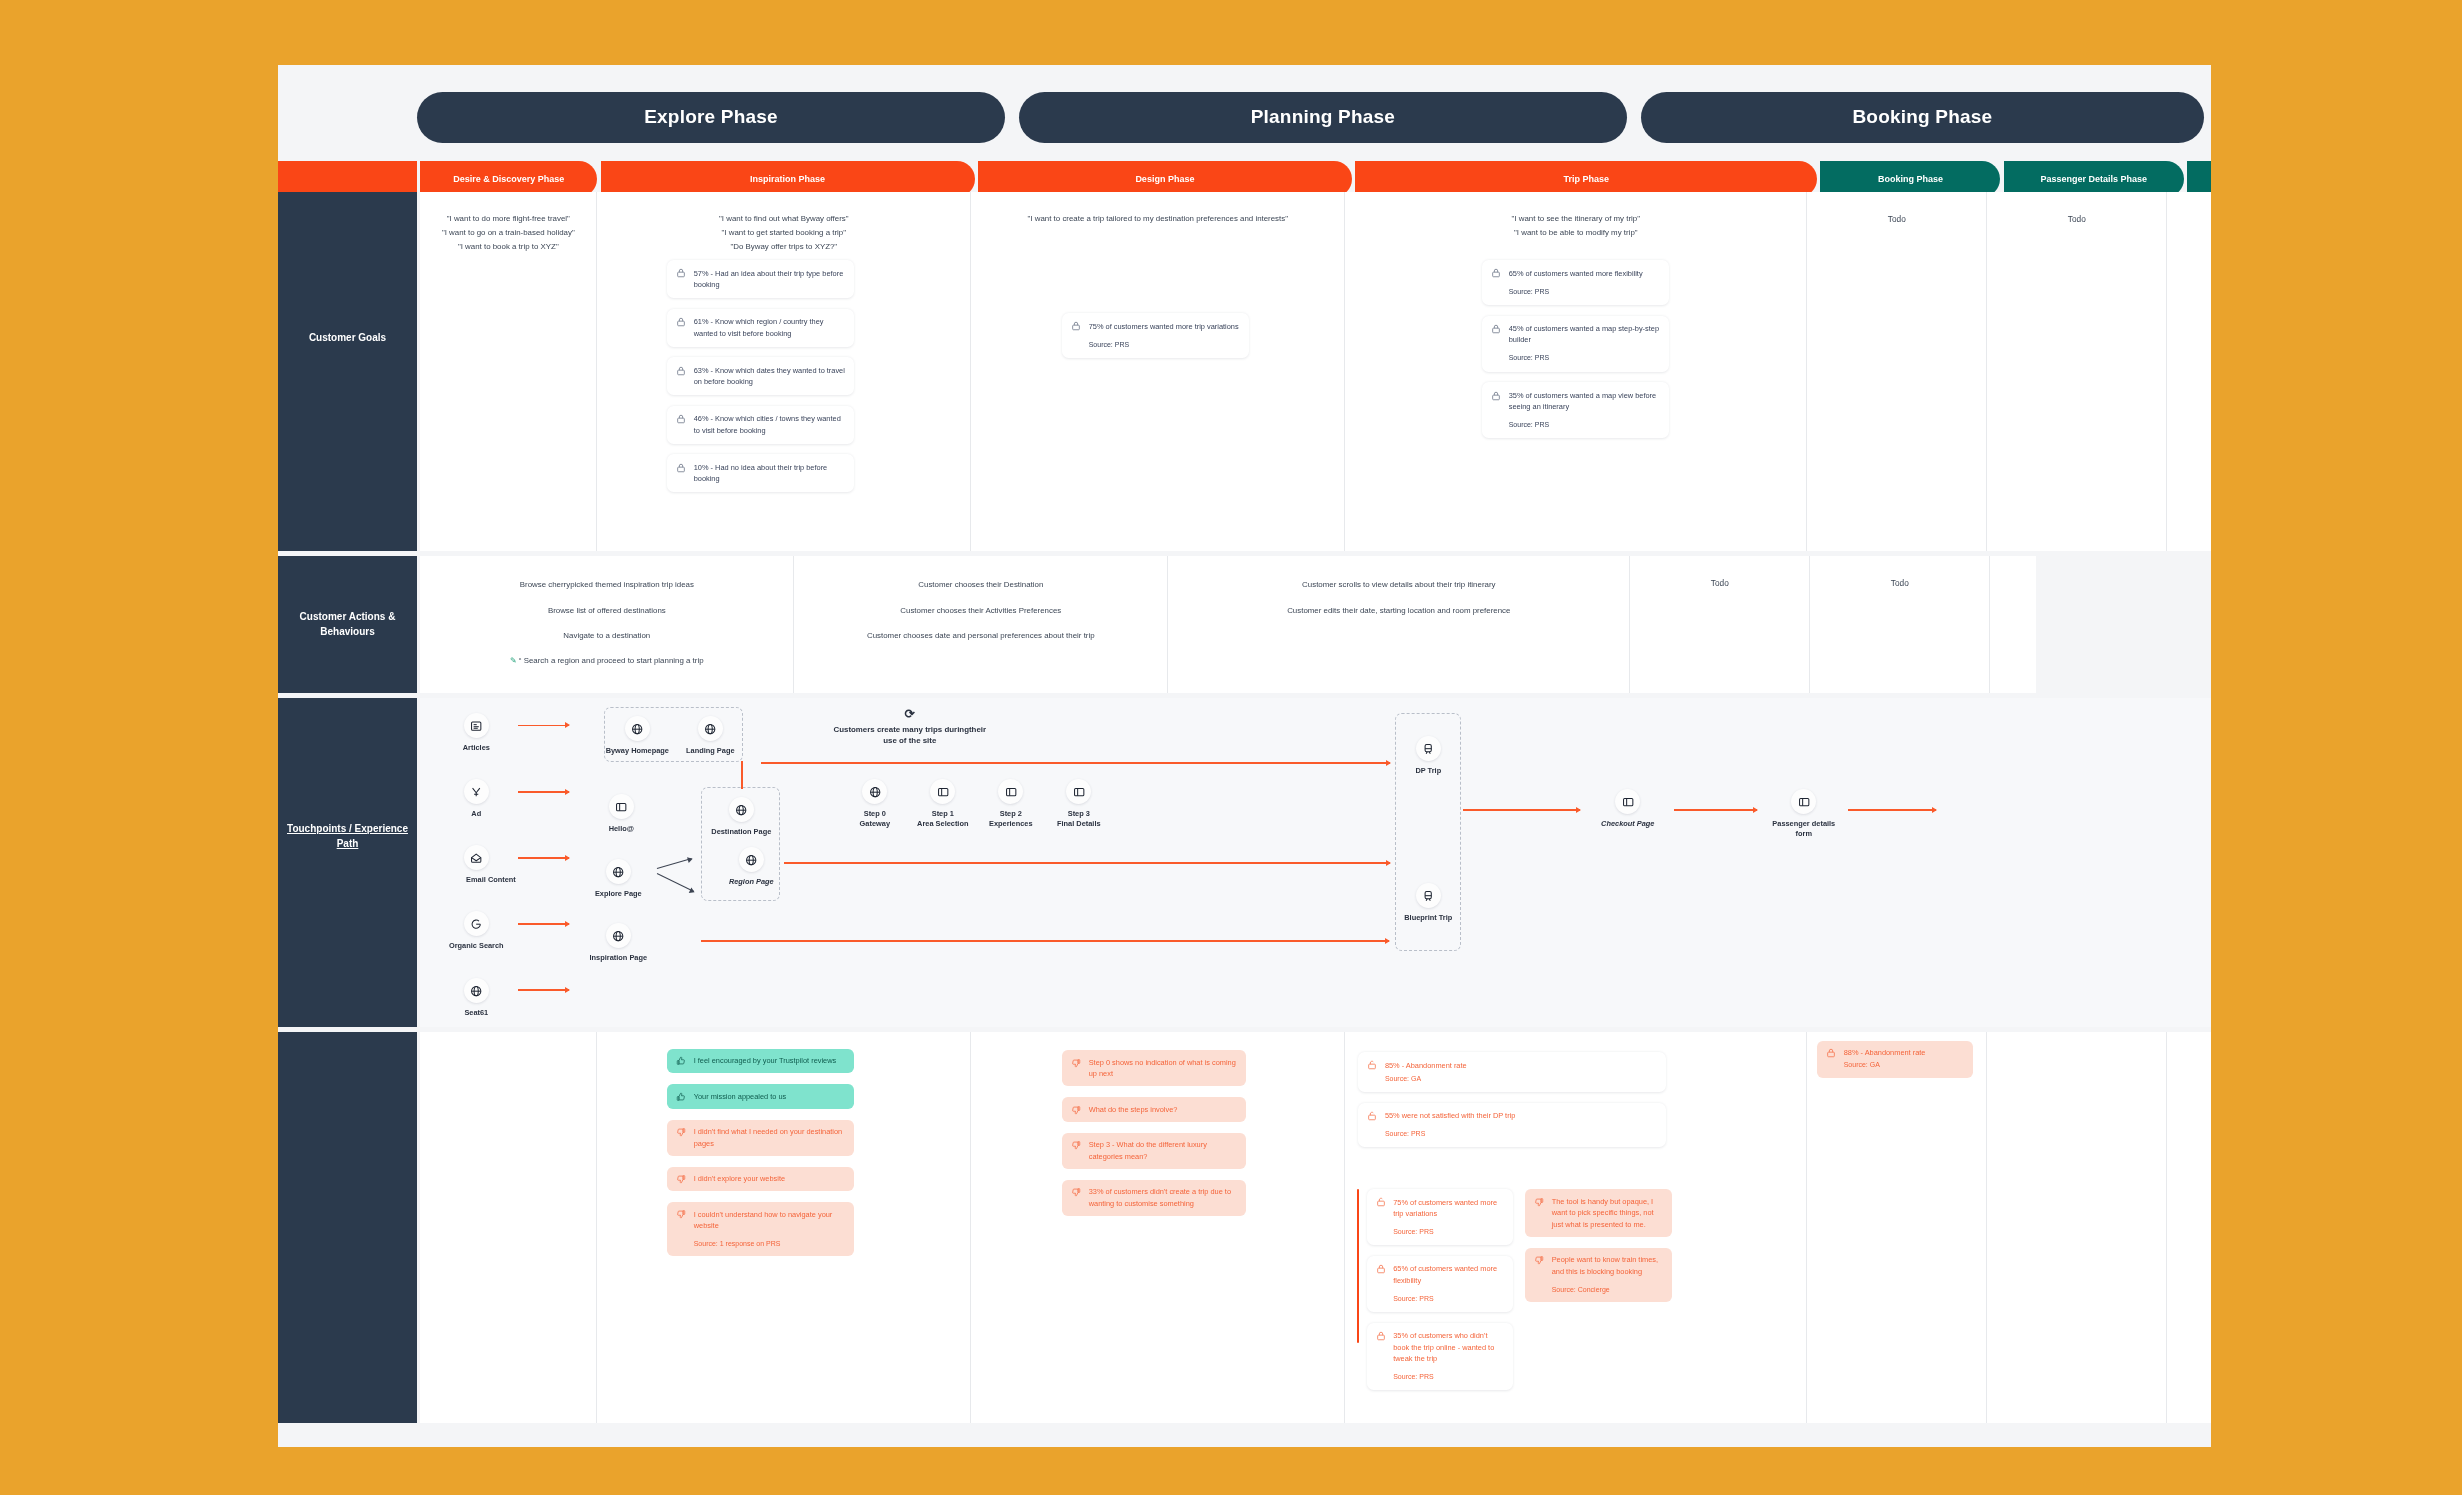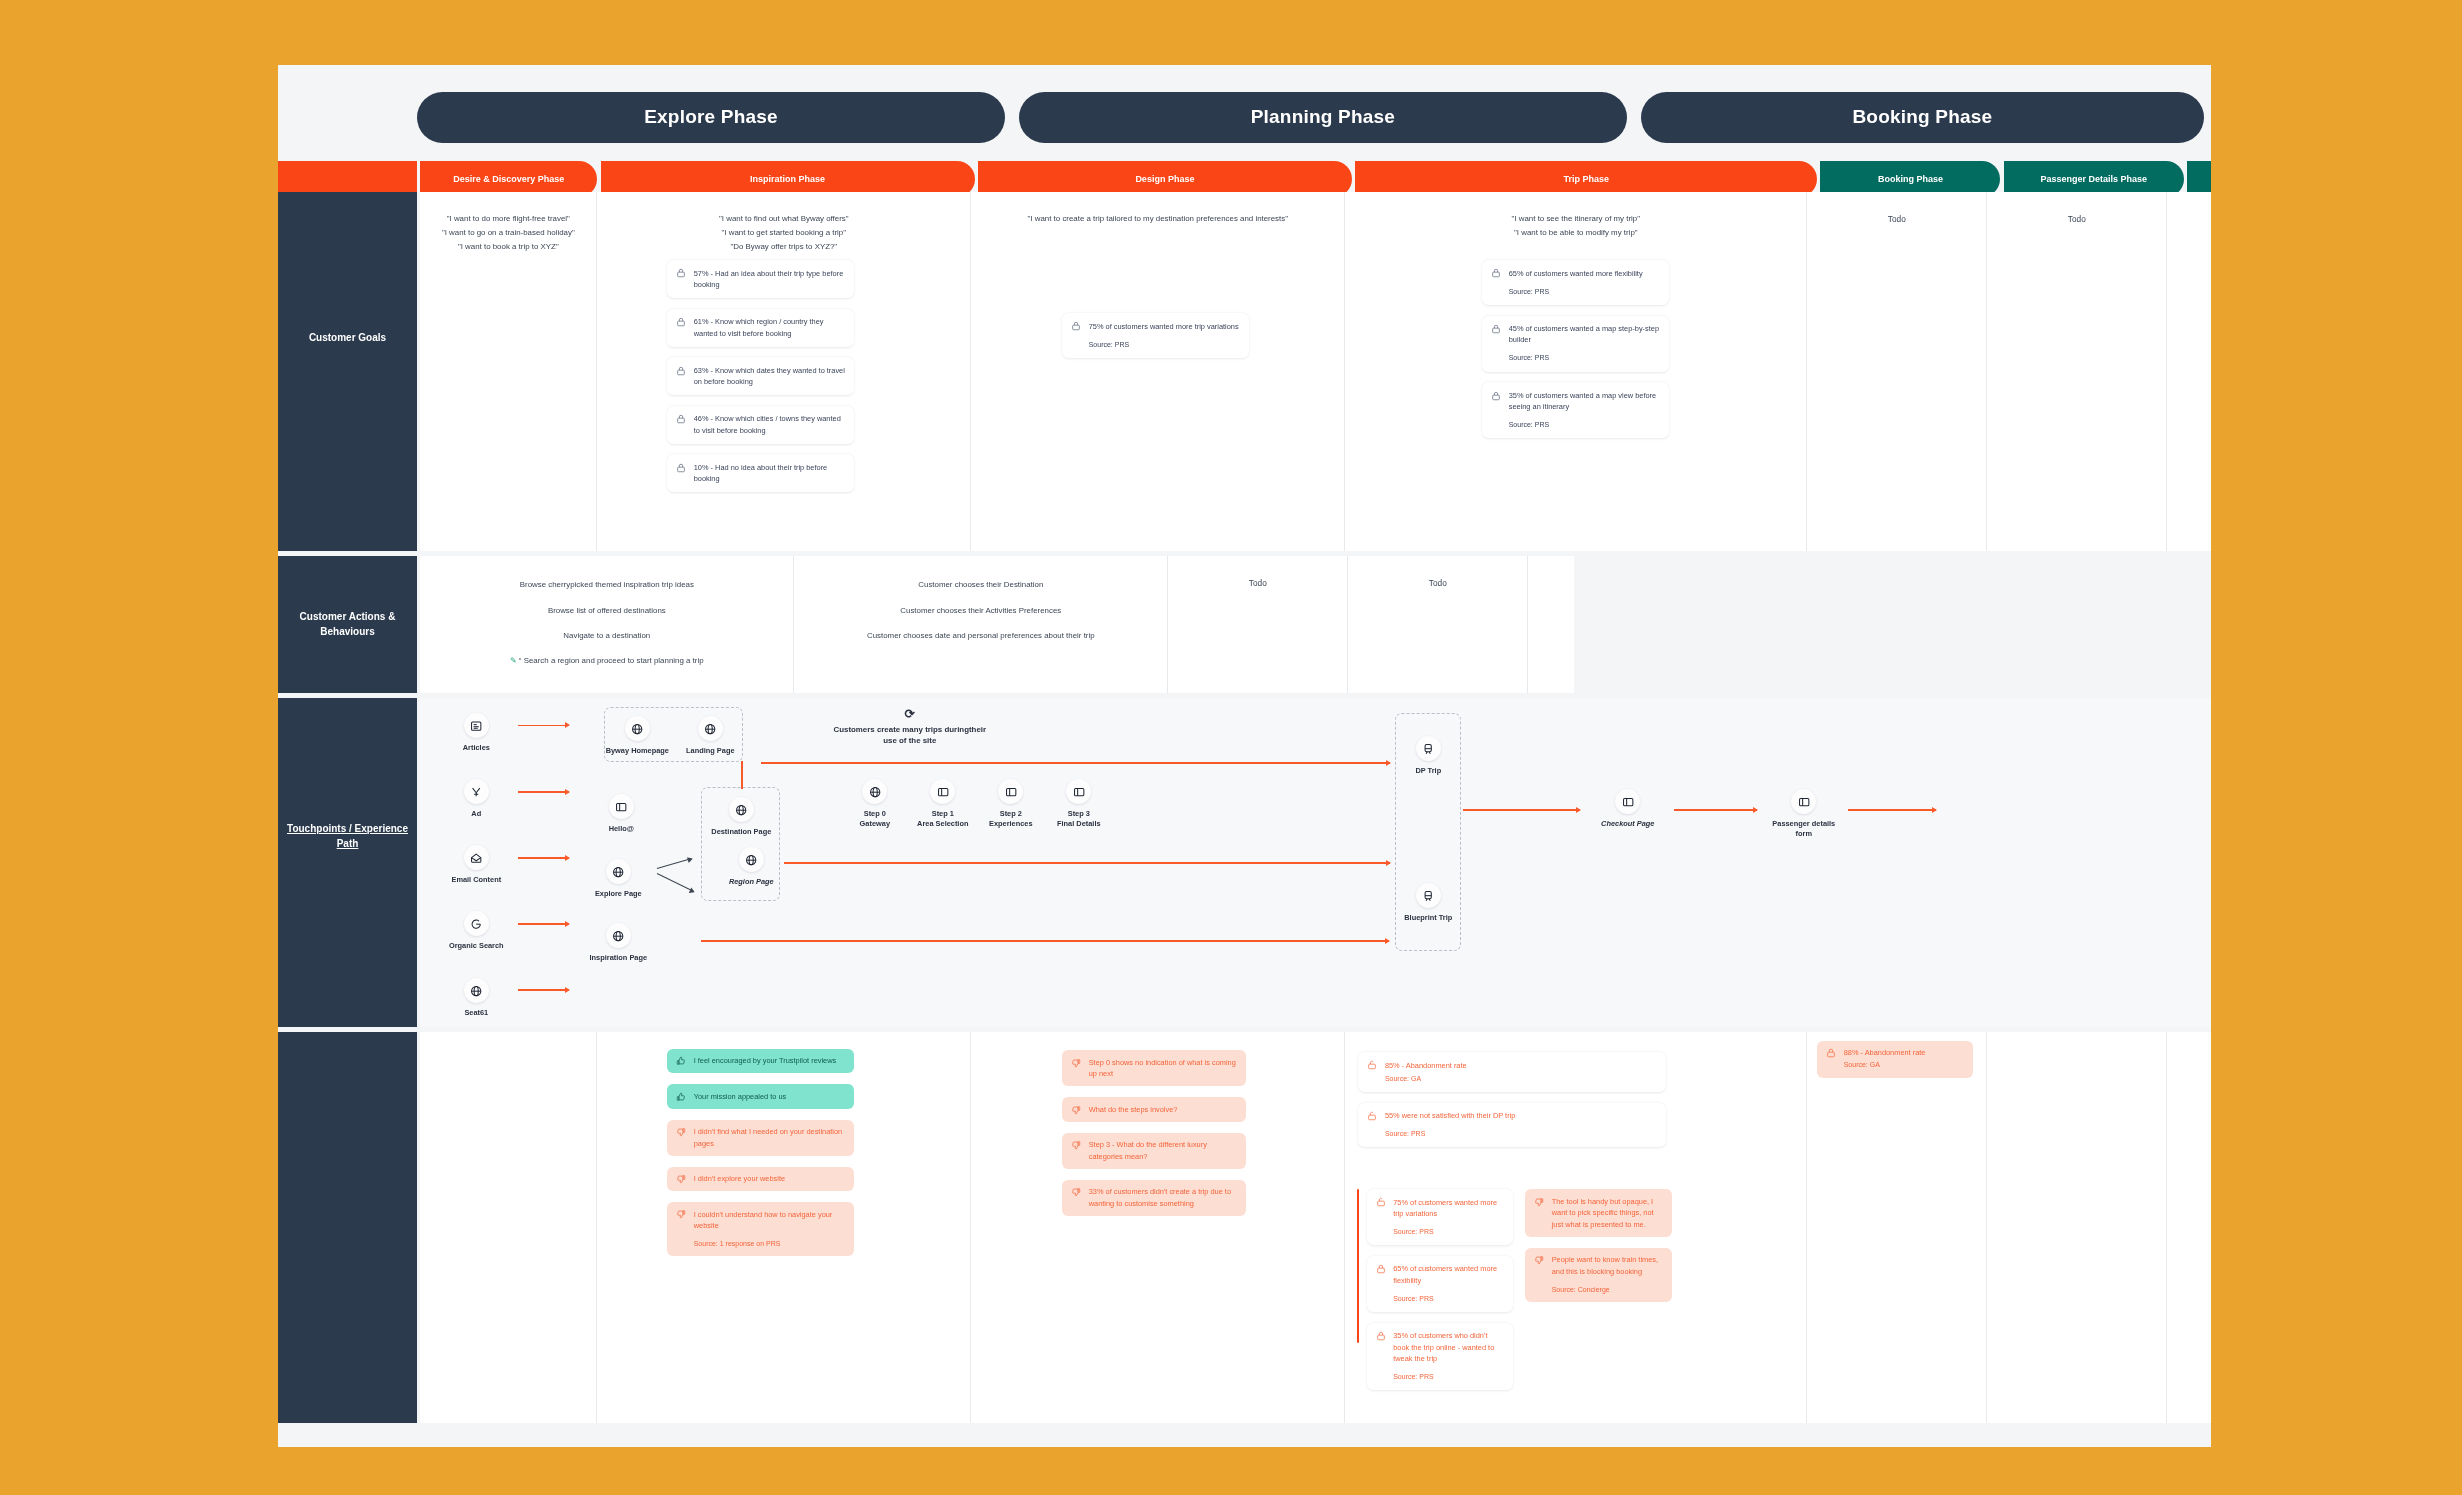--- a/index.html
+++ b/index.html
@@ -421,20 +421,26 @@
       </div>
 
       <div class="c-2 cell plain">
         <div class="action-list">
           <div>Customer chooses their Destination</div>
           <div>Customer chooses their Activities Preferences</div>
           <div>Customer chooses date and personal preferences about their trip</div>
         </div>
       </div>
 
+      <div class="c-3 cell plain">
+        <div class="action-list">
+          <div>Customer scrolls to view details about their trip itinerary</div>
+          <div>Customer edits their date, starting location and room preference</div>
+        </div>
+      </div>
 
       <div class="c-4 cell plain">
         <div class="todo-text">Todo</div>
       </div>
       <div class="c-5 cell plain">
         <div class="todo-text">Todo</div>
       </div>
       <div class="c-6 cell plain last"></div>
     </div>
 
@@ -463,21 +469,21 @@
               <svg width="12.4" height="12.4" viewBox="0 0 24 24" fill="none" stroke="#1f2633" stroke-width="2">
                 <path d="M5 4l7 9 7-9"></path>
                 <line x1="12" y1="13" x2="12" y2="20"></line>
                 <line x1="8" y1="16" x2="16" y2="16"></line>
               </svg>
             </div>
           <div class="tp-label">Ad</div>
         </div>
         <div class="arrow-h" style="left:98px; top:93px; width:51px;"></div>
 
-        <div class="tp" style="left:16.5px; top:147px;">
+        <div class="tp" style="left:16.5px; top:147px;text-align:right;">
           <div class="bubble">
               <svg width="12.4" height="12.4" viewBox="0 0 24 24" fill="none" stroke="#1f2633" stroke-width="2">
                 <path d="M3 11l9-7 9 7v7a2 2 0 0 1-2 2H5a2 2 0 0 1-2-2z"></path>
                 <path d="M3 11l9 6 9-6"></path>
               </svg>
             </div>
           <div class="tp-label">Email Content</div>
         </div>
         <div class="arrow-h" style="left:98px; top:159px; width:51px;"></div>
 

